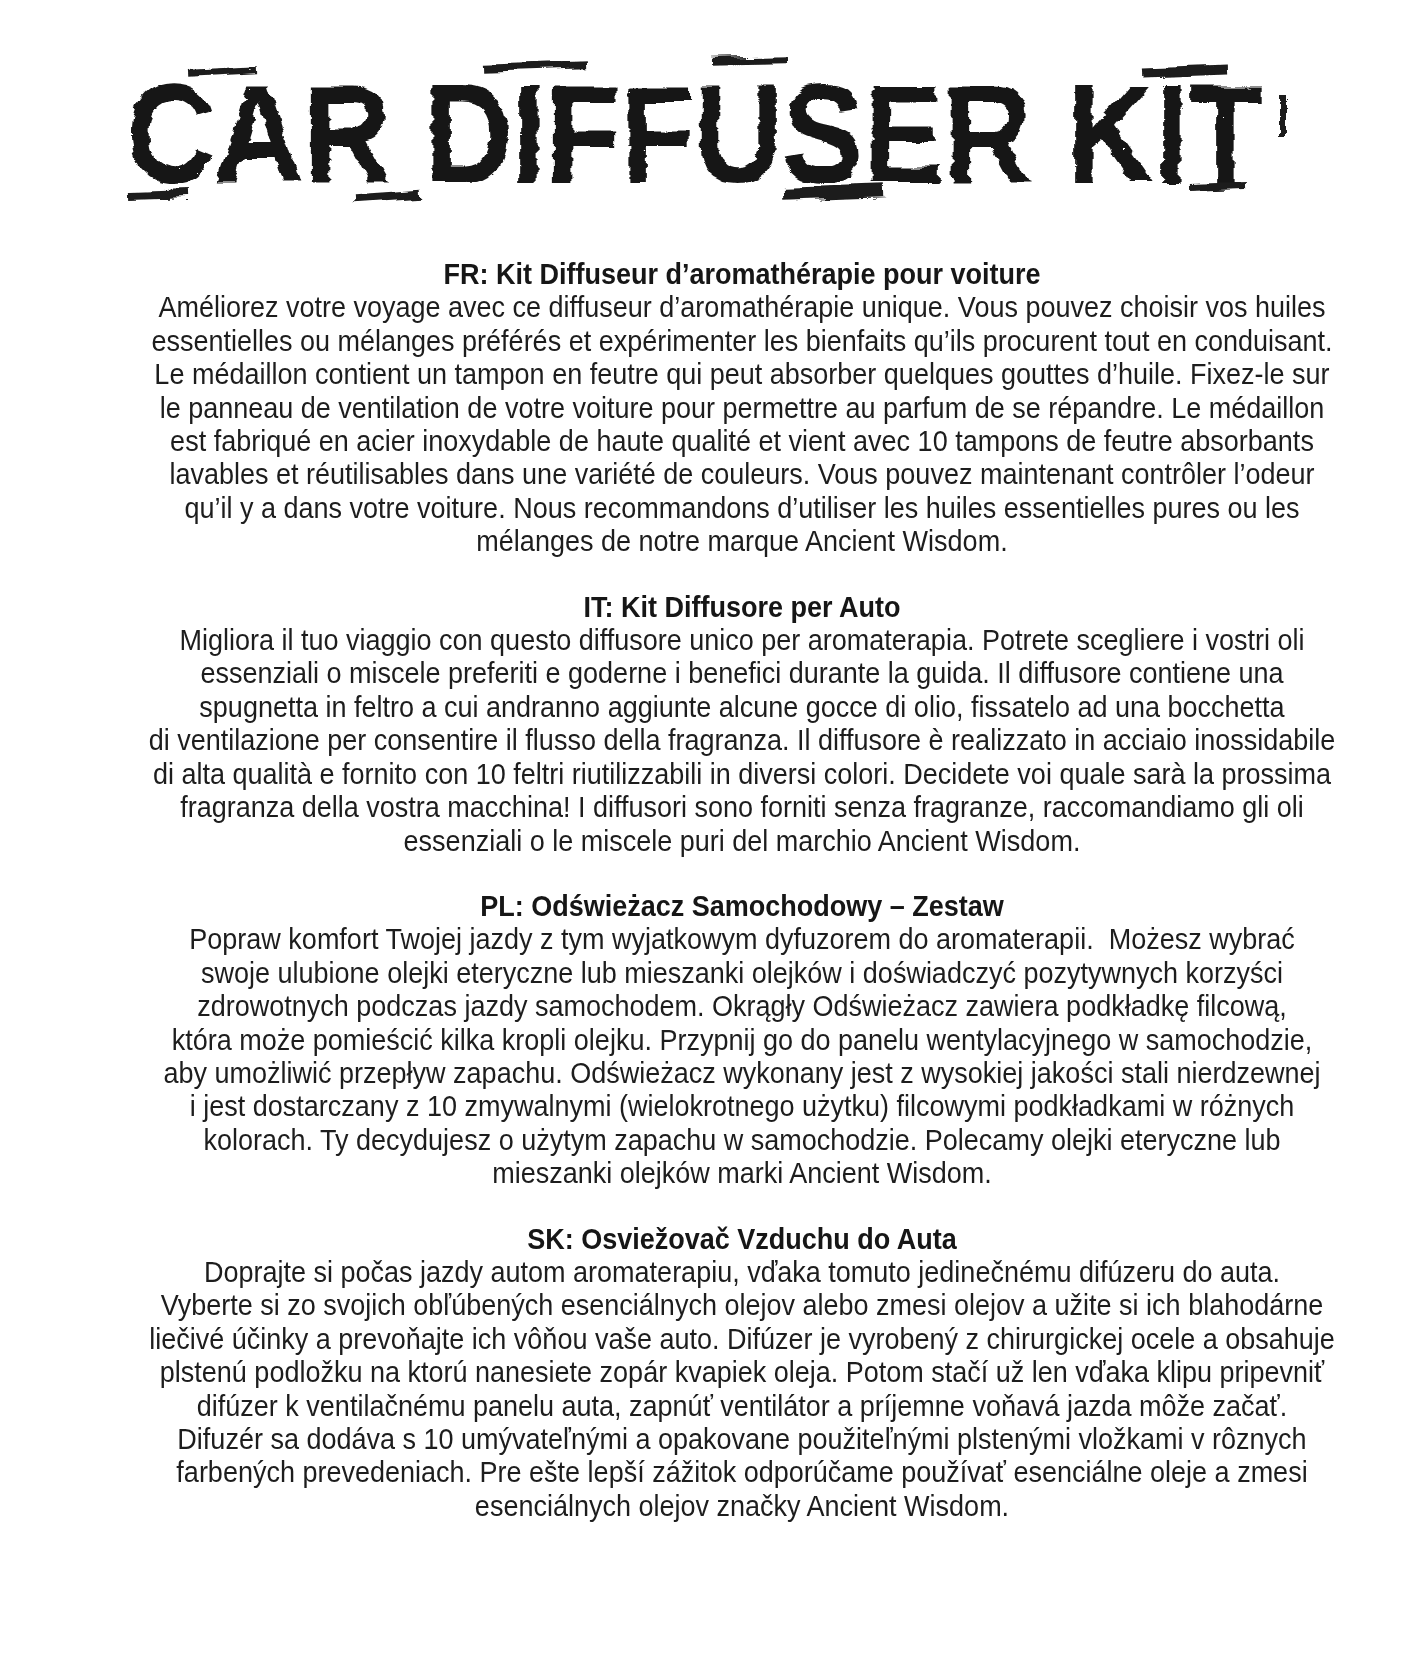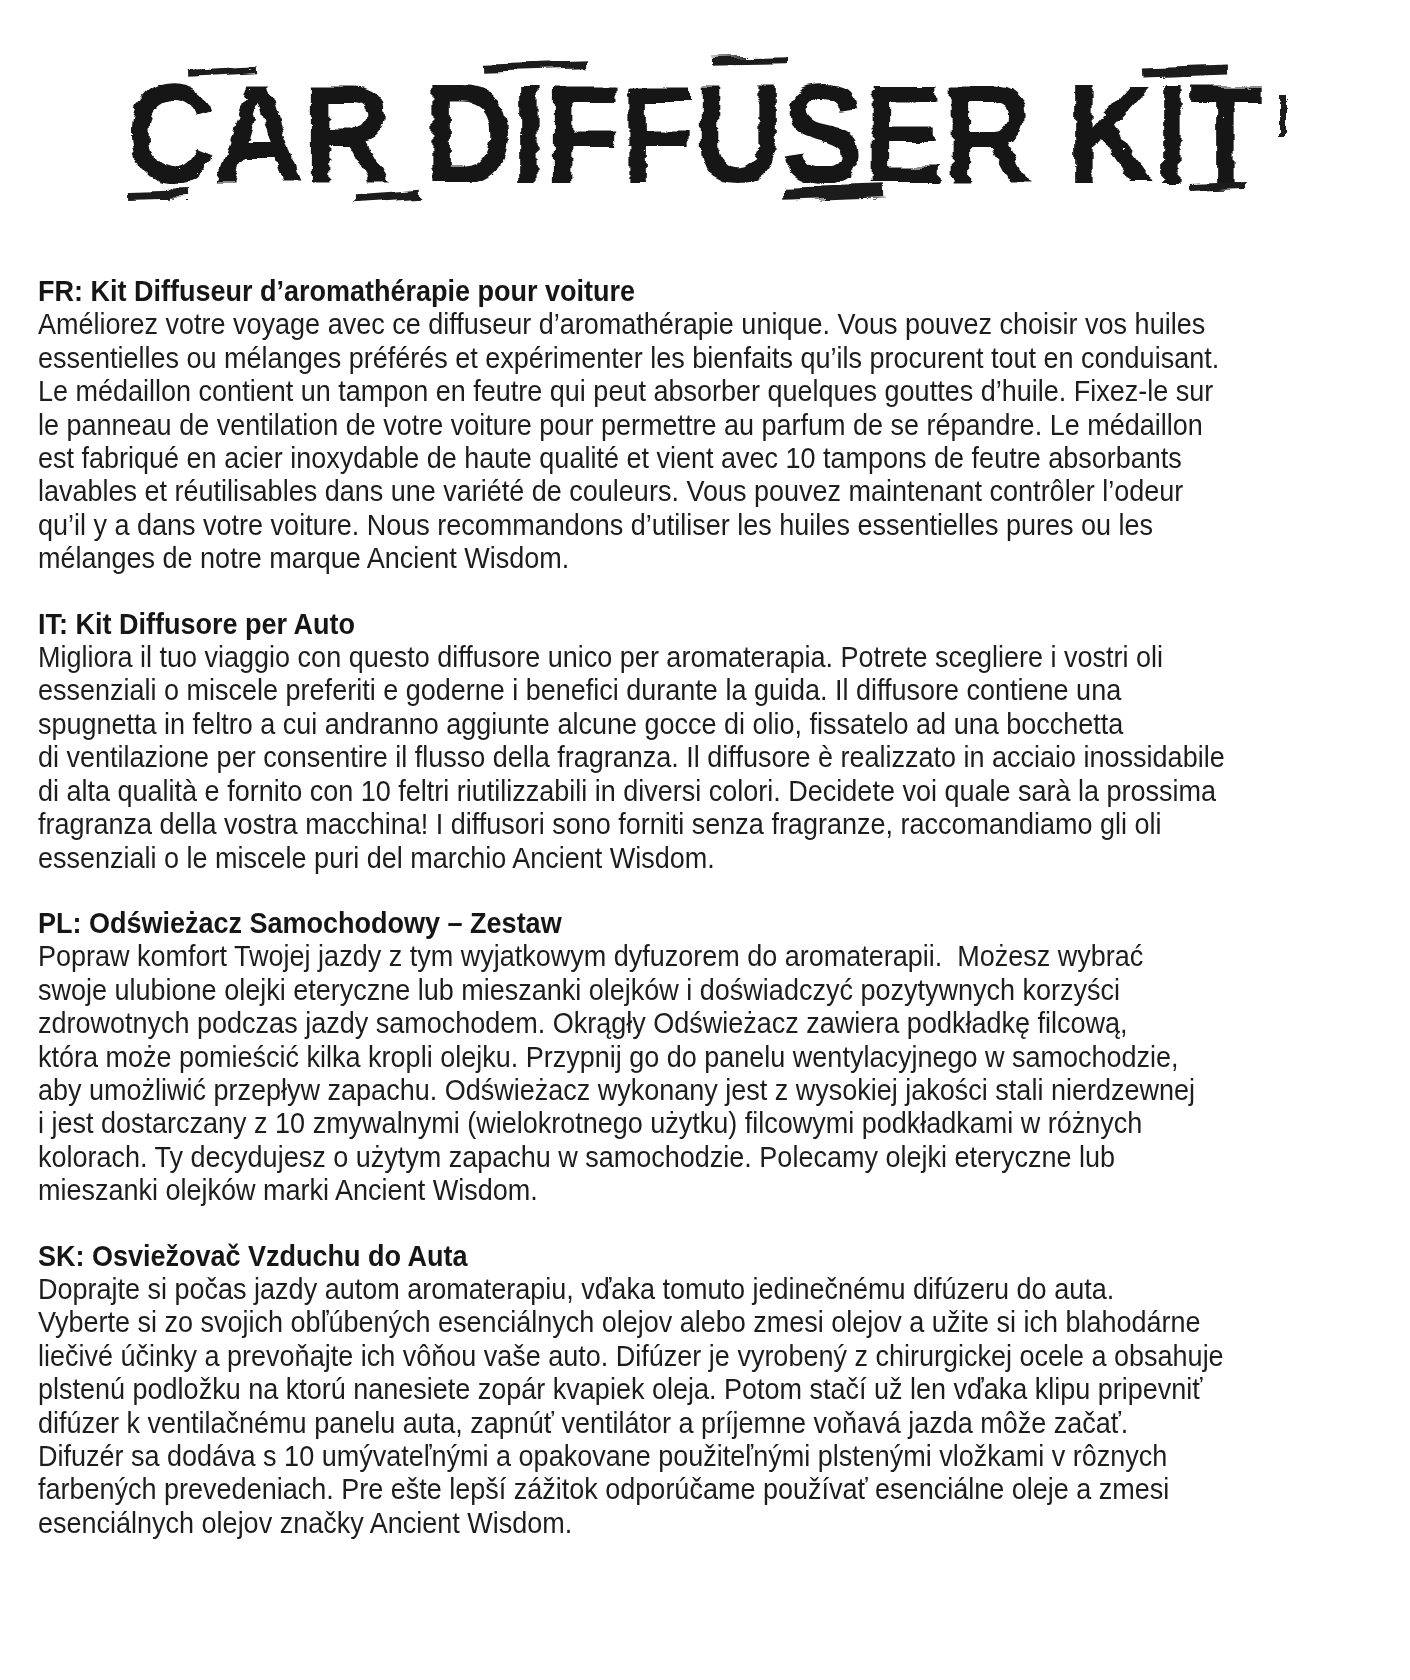--- a/index.html
+++ b/index.html
@@ -20,22 +20,23 @@
   }
   .title-text {
     font-family: "Liberation Sans", "DejaVu Sans", sans-serif;
     font-weight: bold;
     fill: #161616;
   }
   .grunge-mark {
     fill: #1c1c1c;
   }
   main.instructions {
-    margin-top: 39px;
-    padding-left: 38px;
+    margin-top: 22px;
+    padding-left: 58px;
+    text-align: center;
   }
   section.lang-section {
     transform: scaleX(0.9);
     transform-origin: 0 0;
     width: 1520px;
   }
   section.lang-section + section.lang-section {
     margin-top: 32px;
   }
   .lang-heading, .lang-body {

